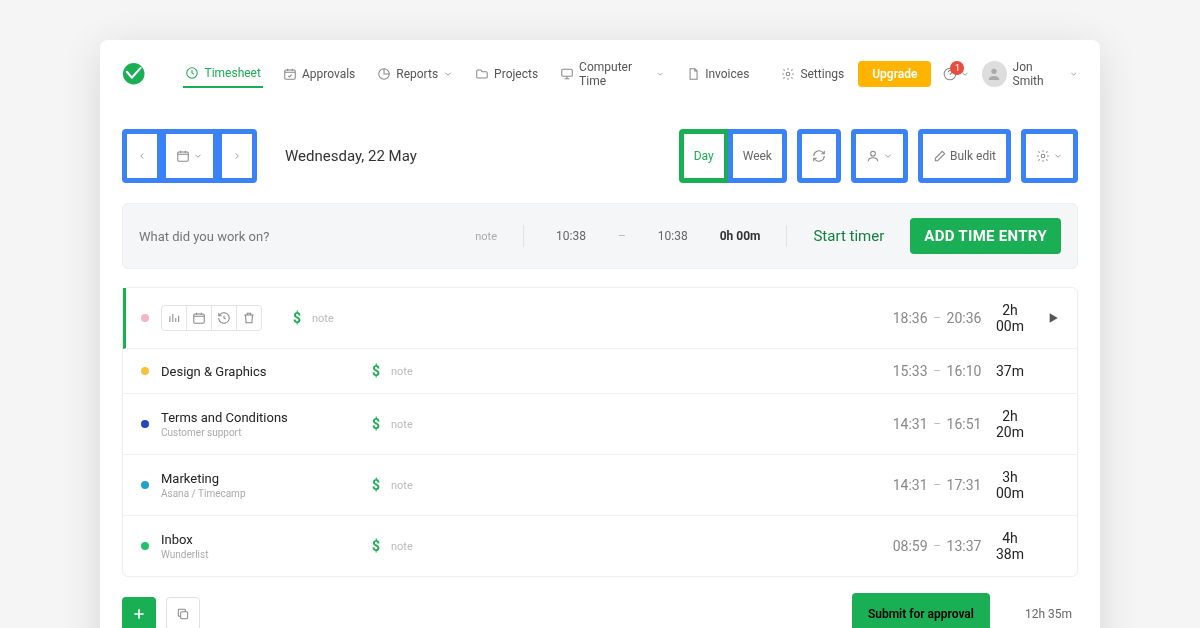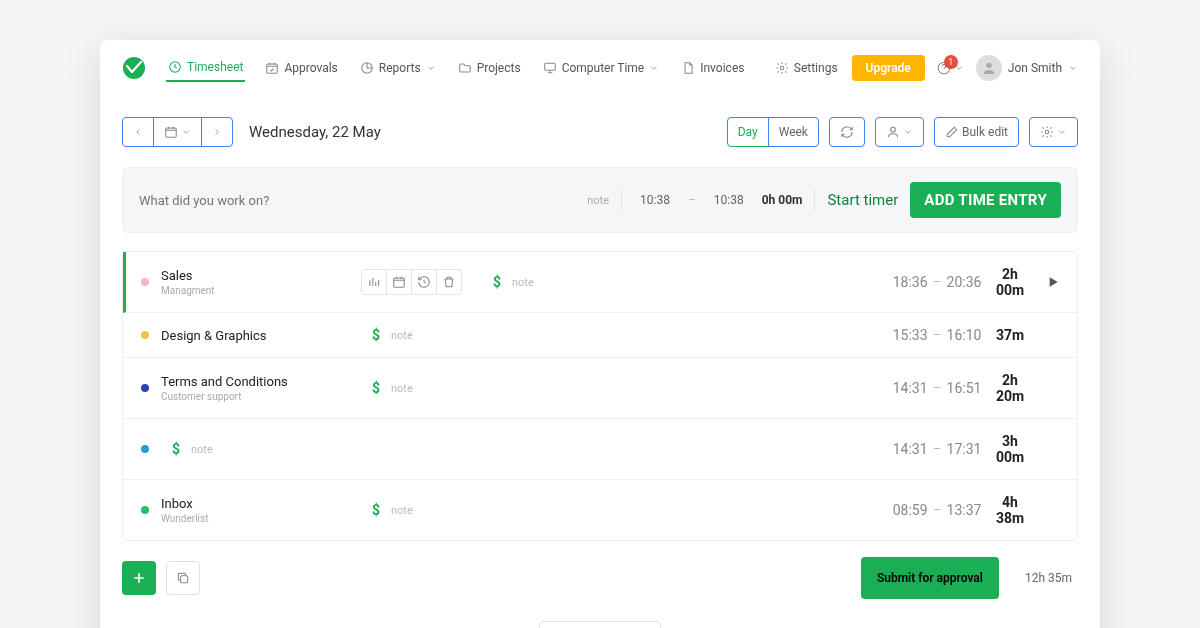--- a/index.html
+++ b/index.html
@@ -1,50 +1,50 @@
 <!DOCTYPE html>
 <html><head>
   <meta charset="utf-8">
   <style>
     * { box-sizing: border-box; margin: 0; padding: 0; font-family: -apple-system, BlinkMacSystemFont, 'Segoe UI', Roboto, sans-serif; }
     body { background: #f5f5f5; display: flex; justify-content: center; padding: 40px 20px; }
     .app { width: 1000px; background: #fff; border-radius: 8px; box-shadow: 0 8px 40px rgba(0,0,0,0.12); padding-bottom: 60px; min-height: 560px; }
 
     
-    .topnav { display: flex; align-items: center; padding: 14px 22px; border-bottom: 1px solid transparent; gap: 10px; }
+    .topnav { display: flex; align-items: center; padding: 14px 22px; border-bottom: 1px solid transparent; gap: 28px; }
     .logo { width: 24px; height: 24px; }
     .logo svg { display:block; }
     .nav-main { display: flex; gap: 18px; align-items: center; margin-left: 10px;}
     .nav-item { display: flex; align-items: center; gap: 5px; font-size: 12px; color: #555; cursor: pointer; padding: 6px 2px; }
     .nav-item.active { color: #1aae55; border-bottom: 2px solid #1aae55; }
     .nav-right { margin-left: auto; display: flex; align-items: center; gap: 12px; }
     .btn-upgrade { background: #ffb400; color: #fff; border: none; border-radius: 4px; padding: 6px 14px; font-size: 12px; font-weight:600; cursor: pointer; }
     .help { position: relative; display:flex; align-items:center; gap:3px; color:#888; cursor:pointer; font-size:12px;}
     .badge { position: absolute; top: -6px; right: 6px; background: #e74c3c; color: #fff; border-radius: 50%; font-size: 9px; width: 14px; height: 14px; display:flex; align-items:center; justify-content:center; }
     .avatar { width: 26px; height: 26px; background: #ddd; border-radius: 50%; display:flex; align-items:center; justify-content:center;}
     .avatar svg { fill:#aaa; }
     .user { display:flex; align-items:center; gap:6px; font-size:12px; color:#555; cursor:pointer;}
     .ic { width:14px; height:14px; stroke:#888; stroke-width:1.8; fill:none; flex-shrink:0;}
     .nav-item.active .ic { stroke:#1aae55;}
     .chev { width:10px; height:10px; stroke:#888; stroke-width:2; fill:none; }
 
     
     .toolbar { display:flex; align-items:center; padding: 20px 22px 12px; gap: 10px;}
     .btn-grp { display:flex; }
-    .btn-sm { border:1px solid #3b82f6; background:#fff; padding:7px 10px; font-size:12px; color:#666; cursor:pointer; display:flex; align-items:center; gap:3px;}
+    .btn-sm { border:5px solid #3b82f6; background:#fff; padding:15px 10px; font-size:12px; color:#666; cursor:pointer; display:flex; align-items:center; gap:3px;}
     .btn-grp .btn-sm:first-child { border-radius:4px 0 0 4px; }
     .btn-grp .btn-sm:last-child { border-radius:0 4px 4px 0; }
     .btn-grp .btn-sm:not(:first-child){ margin-left:-1px;}
     .btn-sm.solo { border-radius:4px; }
-    .date-title { font-size: 15px; color: #333; margin-left: 6px; }
+    .date-title { font-size: 15px; color: #333; margin-left: 18px; }
     .spacer { flex:1; }
     .btn-sm.active-day { color:#1aae55; border-color:#1aae55; }
 
     
-    .entry-bar { margin: 8px 22px 0; background: #f5f6f7; border:1px solid #eee; border-radius:6px; padding: 14px 16px; display:flex; align-items:center; gap:12px;}
+    .entry-bar { margin: 8px 22px 0; background: #f5f6f7; border:1px solid #eee; border-radius:6px; padding: 14px 16px; display:flex; align-items:center; gap:26px;}
     .entry-input { font-size:13px; color:#333; background:transparent; border:none; outline:none; flex-shrink:0; width:260px;}
     .entry-bar .spacer{flex:1}
     .tiny { font-size:11px; color:#aaa;}
     .timebox { font-size:12px; color:#666; padding: 4px 6px; }
     .dash { color:#bbb; font-size:12px;}
     .dur-bold { font-size:12px; font-weight:700; color:#333;}
     .link-green { color:#15803d; font-size:15px; cursor:pointer;text-align:center;}
     .btn-primary { background:#1aae55; color:#fff; border:none; border-radius:4px; padding:9px 14px; font-size:15px; font-weight:700; letter-spacing:.3px; cursor:pointer;}
     .vline { width:1px; height:22px; background:#e2e2e2; }
 
@@ -59,31 +59,31 @@
     .task-sub { font-size:10px; color:#aaa; margin-top:2px;}
     .row-icons { display:flex; gap:0; margin-right:20px;}
     .row-icons .ib { border:1px solid #e3e3e3; width:26px; height:26px; display:flex; align-items:center; justify-content:center; cursor:pointer; background:#fff;}
     .row-icons .ib:first-child{border-radius:4px 0 0 4px;}
     .row-icons .ib:last-child{border-radius:0 4px 4px 0;}
     .row-icons .ib:not(:first-child){margin-left:-1px;}
     .dollar { color:#1aae55; font-weight:700; font-size:14px; width:30px; text-align:center;}
     .row .note { font-size:11px; color:#bbb; width:60px;}
     .row .spacer{flex:1}
     .t { font-size:14px; color:#888; width:46px; text-align:center;}
-    .t.bold { color:#222; font-weight:700; }
+    .t.bold { color:#222; font-weight:400; }
     .play { width:16px; height:16px; margin-left:12px; cursor:pointer;}
     .play-ph { width:28px; margin-left:0px;}
 
     
     .footer { display:flex; align-items:center; margin: 16px 22px 0; gap:10px;}
     .sq-btn { width:34px; height:34px; border-radius:4px; display:flex; align-items:center; justify-content:center; cursor:pointer;}
     .sq-green { background:#1aae55; color:#fff;}
     .sq-grey { border:1px solid #e0e0e0; background:#fff;}
     .btn-submit { background:#1aae55; color:#000000; border:none; border-radius:4px; padding:14px 16px; font-size:12px; font-weight:600; cursor:pointer;}
-    .total { font-size:12px; color:#666; margin-left:16px; margin-right:6px;}
+    .total { font-size:12px; color:#666; margin-left:25px; margin-right:6px;}
 
     .showmore { margin: 22px auto 0; display:block; border:1px solid #e0e0e0; background:#fff; border-radius:4px; padding:8px 16px; font-size:12px; color:#666; cursor:pointer;}
   </style>
 </head>
 <body>
 
 <div class="app">
 
   <div class="topnav">
     <div class="logo">
@@ -247,24 +247,20 @@
     <span class="timebox">10:38</span>
     <span class="dur-bold">0h 00m</span>
     <span class="vline"></span>
     <span class="link-green">Start timer</span>
     <button class="btn-primary">ADD TIME ENTRY</button>
   </div>
 
   <div class="entries" id="entries">
       <div class="row first">
         <span class="dot" style="background:#f4b6c6"></span>
-        <div class="task">
-          <div class="task-name">Sales</div>
-          <div class="task-sub">Managment</div>
-        </div>
         <div class="row-icons">
           <div class="ib">
             <svg class="ic" viewBox="0 0 24 24">
               <path d="M5 19V9M10 19V5M15 19v-7M20 19V8"></path>
             </svg>
           </div>
           <div class="ib">
             <svg class="ic" viewBox="0 0 24 24">
               <rect x="3" y="5" width="18" height="16" rx="2"></rect>
               <path d="M3 9h18M8 3v4M16 3v4"></path>
@@ -318,20 +314,24 @@
         <span class="note">note</span>
         <div class="spacer"></div>
         <span class="t">14:31</span>
         <span class="dash">–</span>
         <span class="t">16:51</span>
         <span class="t bold">2h 20m</span>
         <span class="play-ph"></span>
       </div>
       <div class="row">
         <span class="dot" style="background:#1fa2c9"></span>
+        <div class="task">
+          <div class="task-name">Marketing</div>
+          <div class="task-sub">Asana / Timecamp</div>
+        </div>
         <span class="dollar">$</span>
         <span class="note">note</span>
         <div class="spacer"></div>
         <span class="t">14:31</span>
         <span class="dash">–</span>
         <span class="t">17:31</span>
         <span class="t bold">3h 00m</span>
         <span class="play-ph"></span>
       </div>
       <div class="row">

